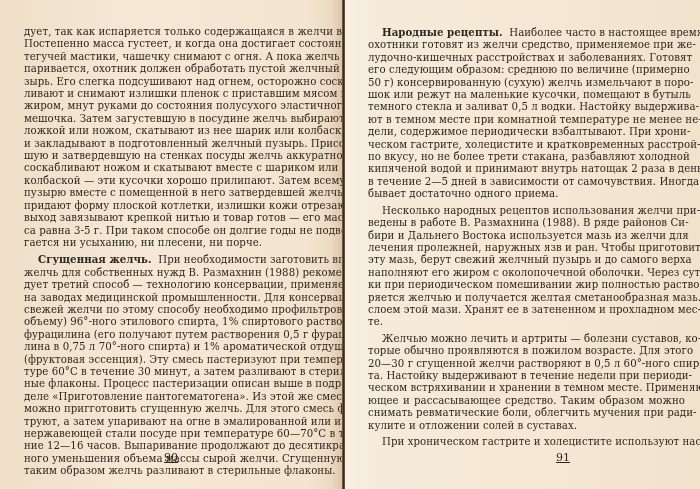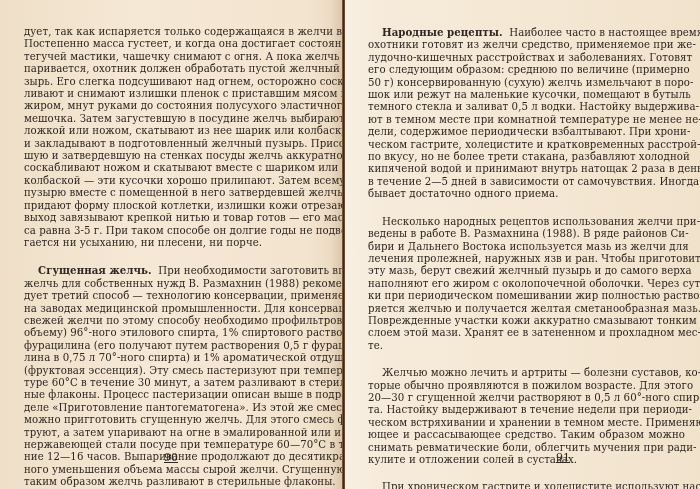--- a/index.html
+++ b/index.html
@@ -32,21 +32,21 @@
       line-height: 12.4px;
       color: #2e2620;
       text-align: justify;
       hyphens: manual;
       letter-spacing: 0.05px;
     }
     .text-left { left: 24px; top: 26px; width: 285px; }
     .text-right { left: 368px; top: 26px; width: 317px; }
     .para { margin: 0; text-indent: 14px; }
     .para.noindent { text-indent: 0; }
-    .para + .para.gap { margin-top: 15px; }
+    .para + .para.gap { margin-top: 4px; }
     .lead { font-weight: bold; }
     .line { display: block; text-align: justify; text-align-last: justify; white-space: nowrap; }
     .line.last { text-align-last: left; }
     .line.ind { padding-left: 14px; }
     .page-number {
       position: absolute; font-size: 11px; color: #2e2620;
       font-family: "DejaVu Serif", serif;
       text-decoration: underline;
     }
     .pn-left { left: 164px; top: 451px; }
@@ -126,21 +126,20 @@
     </p>
     <p class="para noindent gap">
       <span class="line ind">Несколько народных рецептов использования желчи при-</span>
       <span class="line">ведены в работе В. Размахнина (1988). В ряде районов Си-</span>
       <span class="line">бири и Дальнего Востока используется мазь из желчи для</span>
       <span class="line">лечения пролежней, наружных язв и ран. Чтобы приготовить</span>
       <span class="line">эту мазь, берут свежий желчный пузырь и до самого верха</span>
       <span class="line">наполняют его жиром с околопочечной оболочки. Через сут-</span>
       <span class="line">ки при периодическом помешивании жир полностью раство-</span>
       <span class="line">ряется желчью и получается желтая сметанообразная мазь.</span>
-      <span class="line">Поврежденные участки кожи аккуратно смазывают тонким</span>
       <span class="line">слоем этой мази. Хранят ее в затененном и прохладном мес-</span>
       <span class="line last">те.</span>
     </p>
     <p class="para noindent gap">
       <span class="line ind">Желчью можно лечить и артриты — болезни суставов, ко-</span>
       <span class="line">торые обычно проявляются в пожилом возрасте. Для этого</span>
       <span class="line">20—30 г сгущенной желчи растворяют в 0,5 л 60°-ного спир-</span>
       <span class="line">та. Настойку выдерживают в течение недели при периоди-</span>
       <span class="line">ческом встряхивании и хранении в темном месте. Применяют</span>
       <span class="line">ющее и рассасывающее средство. Таким образом можно</span>

